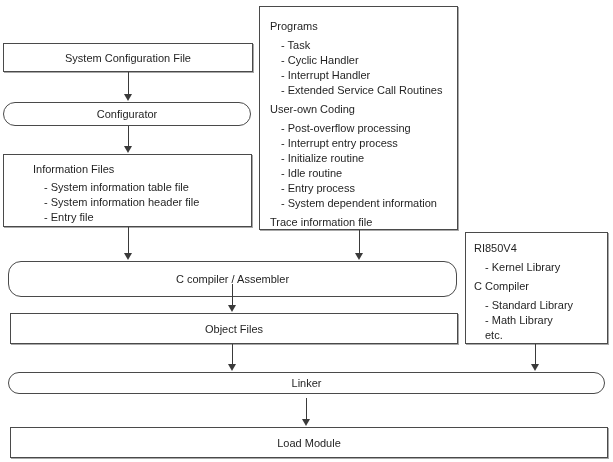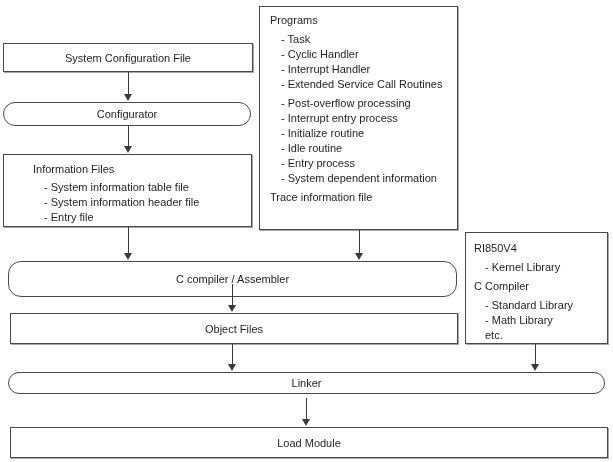--- a/index.html
+++ b/index.html
@@ -65,28 +65,29 @@
 
   <div class="node rect listbox" style="left:3px; top:154px; width:249px; height:73px; padding:7px 4px 0 29px;">
     <div class="sec-title first">Information Files</div>
     <div class="items" style="margin-top:3px; margin-left:5px;">
       <div class="li">System information table file</div>
       <div class="li">System information header file</div>
       <div class="li">Entry file</div>
     </div>
   </div>
 
-  <div class="node rect listbox" style="left:259px; top:6px; width:199px; height:224px; padding:6px 2px 0 10px;">
+  <div class="node rect listbox" style="left:259px; top:6px; width:199px; height:224px; padding:12px 2px 0 10px;">
     <div class="sec-title first">Programs</div>
     <div class="items" style="margin-left:5px;">
       <div class="li">Task</div>
       <div class="li">Cyclic Handler</div>
       <div class="li">Interrupt Handler</div>
       <div class="li">Extended Service Call Routines</div>
     </div>
+    <div class="sec-title">User-own Coding</div>
     <div class="items" style="margin-left:5px;">
       <div class="li">Post-overflow processing</div>
       <div class="li">Interrupt entry process</div>
       <div class="li">Initialize routine</div>
       <div class="li">Idle routine</div>
       <div class="li">Entry process</div>
       <div class="li">System dependent information</div>
     </div>
     <div class="sec-title">Trace information file</div>
   </div>

